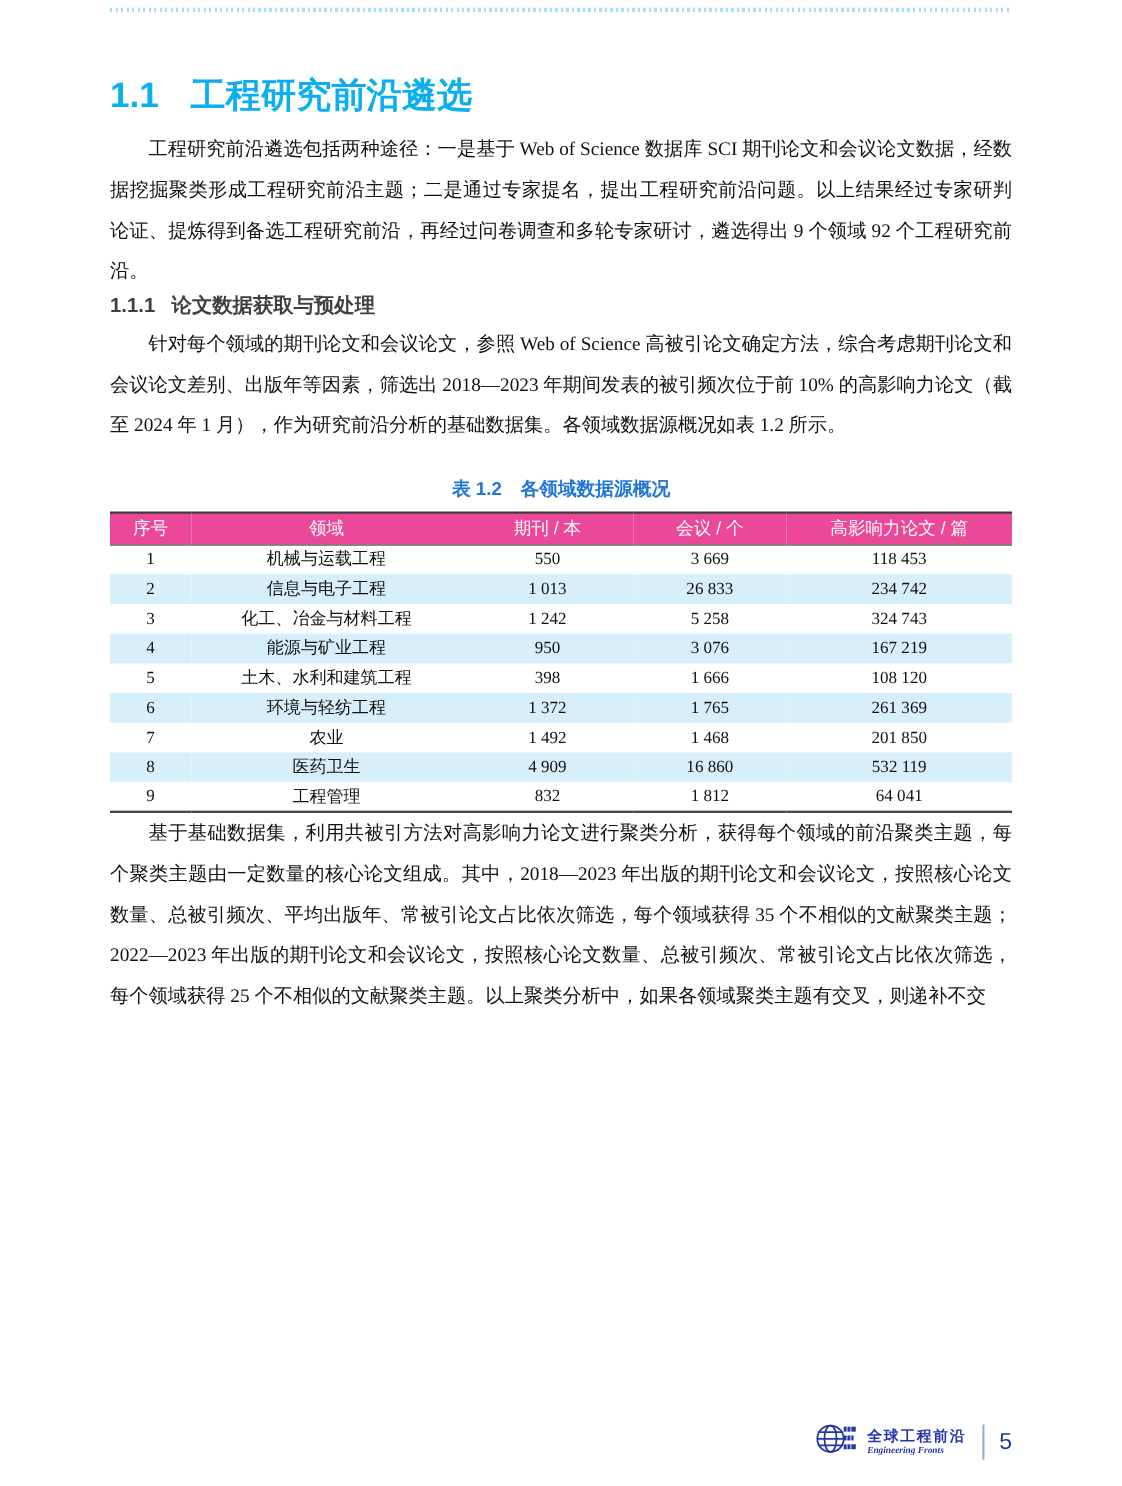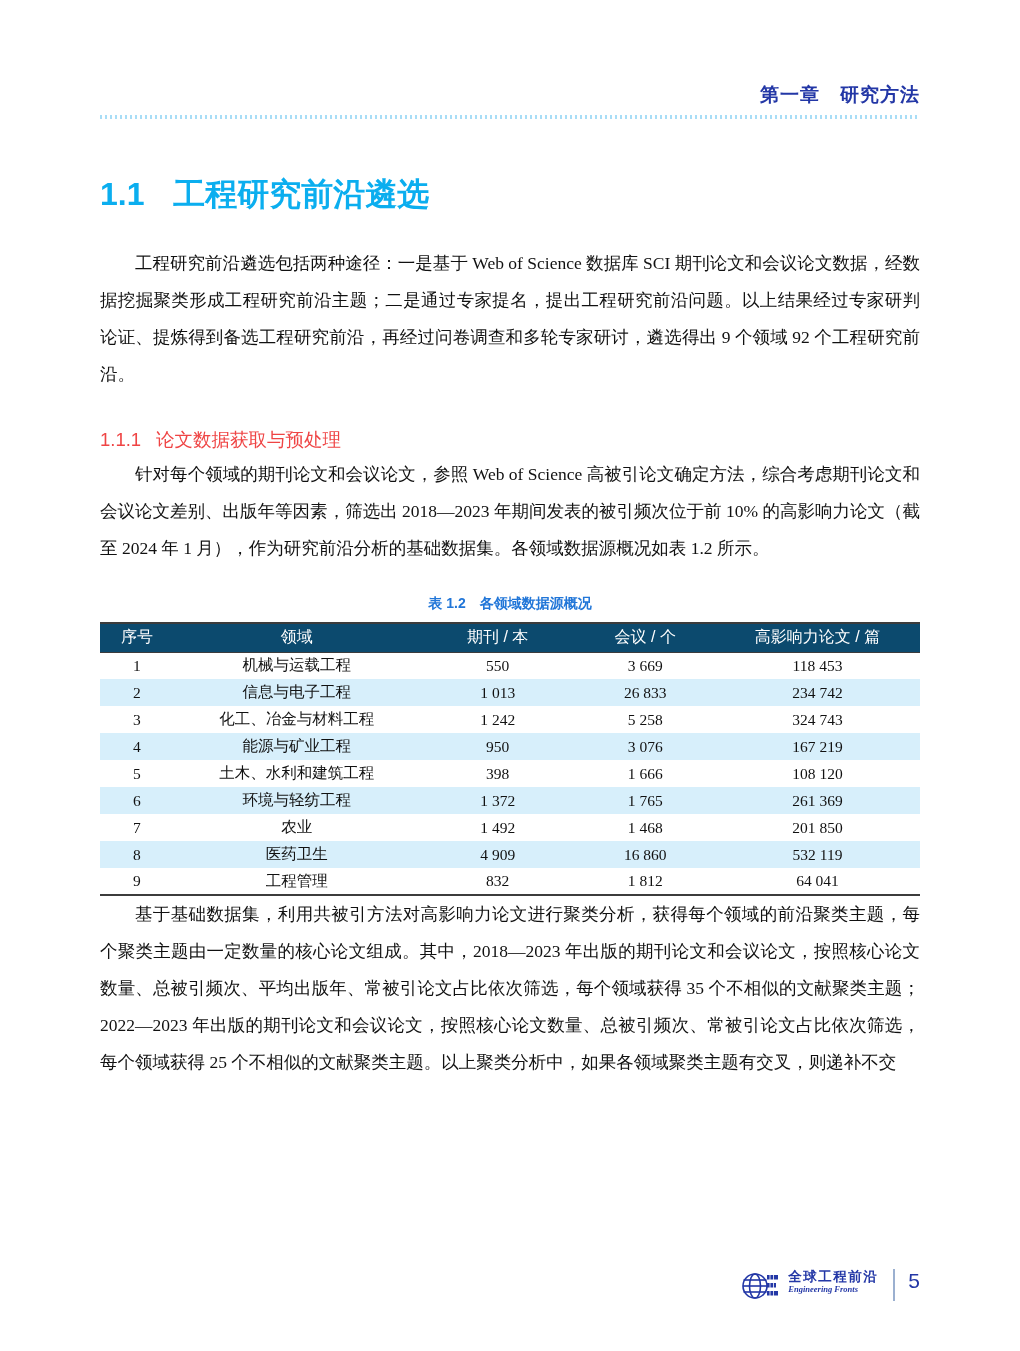--- a/index.html
+++ b/index.html
@@ -42,72 +42,71 @@
 
   
   .h2 {
     margin-top: 54px;
     font-family: "Liberation Sans", "DejaVu Sans", sans-serif;
     font-weight: bold;
     font-size: 32px;
     color: #0baeef;
   }
   .h2 .num { margin-right: 0.9em; }
-  .h2 + .para { margin-top: 28px; }
+  .h2 + .para { margin-top: 8px; }
   .h3 {
-    margin-top: 34px;
     margin-bottom: 4px;
     font-family: "Liberation Sans", "DejaVu Sans", sans-serif;
-    font-weight: normal;
+    font-weight: bold;
     font-size: 18.5px;
-    color: #ef4444;
+    color: #404040;
   }
   .h3 .num { margin-right: 0.8em; }
 
   
   .table-caption {
     margin-top: 28px;
     margin-bottom: 9px;
     text-align: center;
     font-family: "Liberation Sans", "DejaVu Sans", sans-serif;
     font-weight: bold;
-    font-size: 14px;
+    font-size: 17px;
     color: #2176d8;
   }
   table.data-table {
     width: 820px;
     border-collapse: collapse;
     border-top: 2px solid #3c3c3c;
     border-bottom: 2px solid #3c3c3c;
   }
   table.data-table thead th {
-    background: #0c4a6e;
+    background: #ec4899;
     color: #ffffff;
     font-family: "Liberation Sans", "DejaVu Sans", sans-serif;
     font-weight: normal;
     font-size: 16px;
     height: 29px;
     text-align: center;
     border-bottom: 1px solid #3c3c3c;
   }
   table.data-table tbody td {
     font-size: 15.5px;
     height: 27px;
     text-align: center;
     color: #111111;
   }
   table.data-table tbody tr.alt { background: #d7effb; }
 
   
   .footer {
     position: absolute;
     right: 100px;
-    bottom: 44px;
+    bottom: 28px;
     display: flex;
-    align-items: flex-start;
+    align-items: center;
   }
   .footer-logo-text { margin-left: 7px; color: #2337a6; }
   .footer-logo-text .cn {
     font-family: "Liberation Sans", "DejaVu Sans", sans-serif;
     font-weight: bold;
     font-size: 13.5px;
     letter-spacing: 1.5px;
     line-height: 15px;
   }
   .footer-logo-text .en {
@@ -127,21 +126,20 @@
     font-size: 21px;
     color: #2337a6;
   }
 </style>
 </head>
 <body>
 
 <div class="page">
   <div class="content">
 
-    <div class="chapter-header">第一章　研究方法</div>
     <div class="header-rule"></div>
 
 
     <div class="h2">
       <span class="num">1.1</span><span>工程研究前沿遴选</span>
     </div>
     <p class="para indent">工程研究前沿遴选包括两种途径：一是基于 Web of Science 数据库 SCI 期刊论文和会议论文数据，经数据挖掘聚类形成工程研究前沿主题；二是通过专家提名，提出工程研究前沿问题。以上结果经过专家研判论证、提炼得到备选工程研究前沿，再经过问卷调查和多轮专家研讨，遴选得出 9 个领域 92 个工程研究前沿。</p>
 
     <div class="h3">
       <span class="num">1.1.1</span><span>论文数据获取与预处理</span>

